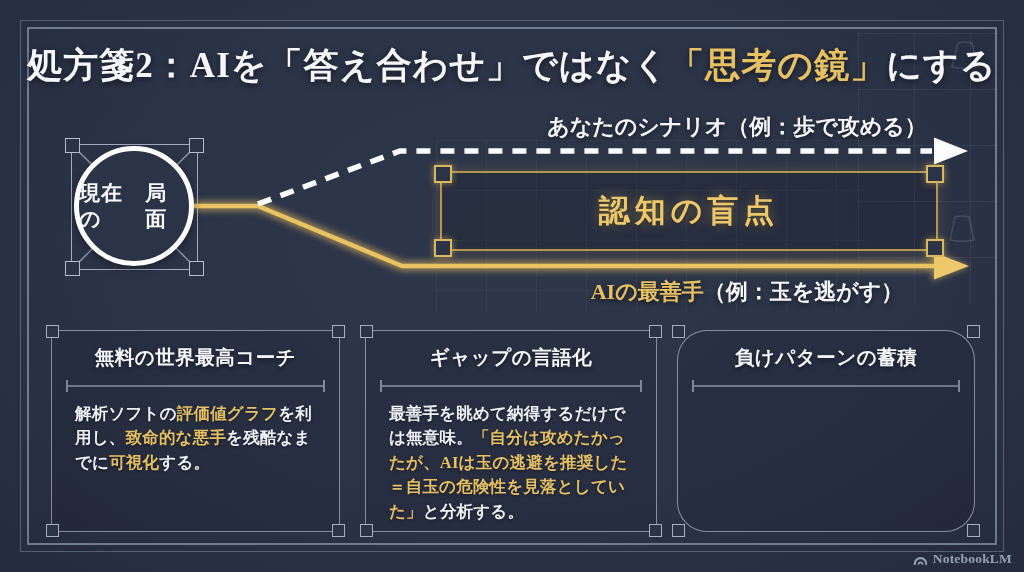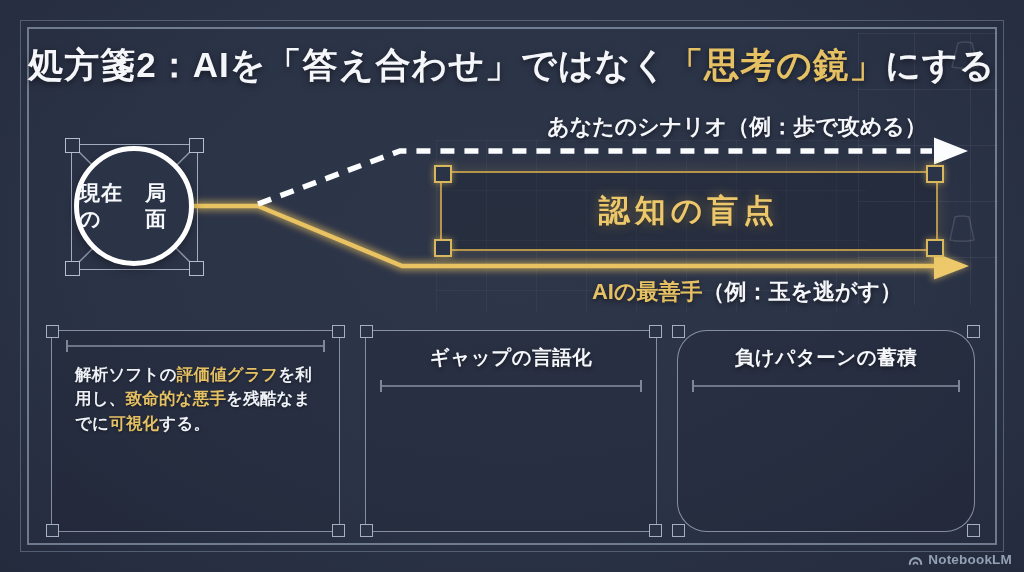--- a/index.html
+++ b/index.html
@@ -1,19 +1,19 @@
 <!DOCTYPE html>
 <html><head>
 <meta charset="utf-8">
 <style>
   html,body{margin:0;padding:0;background:#1b2130;}
   #stage{
     position:relative;width:1024px;height:572px;overflow:hidden;
     background:radial-gradient(ellipse at 50% 42%, #2e3649 0%, #2b3347 55%, #242b3d 100%);
-    font-family:Liberation Sans, sans-serif;
+    font-family:Liberation Serif, serif;
     -webkit-font-smoothing:antialiased;
   }
   
   .frame-outer{position:absolute;left:20px;top:20px;right:20px;bottom:20px;
     border:1px solid rgba(172,186,208,.35);pointer-events:none;}
   .frame-inner{position:absolute;left:27px;top:27px;right:27px;bottom:27px;
     border:2px solid rgba(172,186,208,.55);pointer-events:none;}
   
   .grid{position:absolute;pointer-events:none;
     background-image:linear-gradient(to right, rgba(255,255,255,.06) 1px, transparent 1px),
@@ -138,39 +138,41 @@
   <div class="arrow-label label-top">あなたのシナリオ（例：歩で攻める）</div>
   <div class="arrow-label label-bottom">
     <span class="gold">AIの最善手</span><span>（例：玉を逃がす）</span>
   </div>
 
   <div class="card" style="left:51px;width:289px;">
     <div class="corner tl"></div>
     <div class="corner tr"></div>
     <div class="corner bl"></div>
     <div class="corner br"></div>
+    <div class="card-title">無料の世界最高コーチ</div>
     <div class="divider">
         <div class="tick"></div>
         <div class="line"></div>
         <div class="tick"></div>
       </div>
     <div class="card-body"><span>解析ソフトの</span><span class="gold">評価値グラフ</span><span>を利用し、</span><span class="gold">致命的な悪手</span><span>を残酷なまでに</span><span class="gold">可視化</span><span>する。</span></div>
   </div>
 
   <div class="card" style="left:365px;width:292px;">
     <div class="corner tl"></div>
     <div class="corner tr"></div>
     <div class="corner bl"></div>
     <div class="corner br"></div>
     <div class="card-title">ギャップの言語化</div>
     <div class="divider">
         <div class="tick"></div>
         <div class="line"></div>
         <div class="tick"></div>
       </div>
+    <div class="card-body"><span>最善手を眺めて納得するだけでは無意味。</span><span class="gold">「自分は攻めたかったが、AIは玉の逃避を推奨した＝自玉の危険性を見落としていた」</span><span>と分析する。</span></div>
   </div>
 
   <div class="card" style="left:677px;width:298px;border-radius:30px;">
     <div class="corner tl"></div>
     <div class="corner tr"></div>
     <div class="corner bl"></div>
     <div class="corner br"></div>
     <div class="card-title">負けパターンの蓄積</div>
     <div class="divider">
         <div class="tick"></div>

